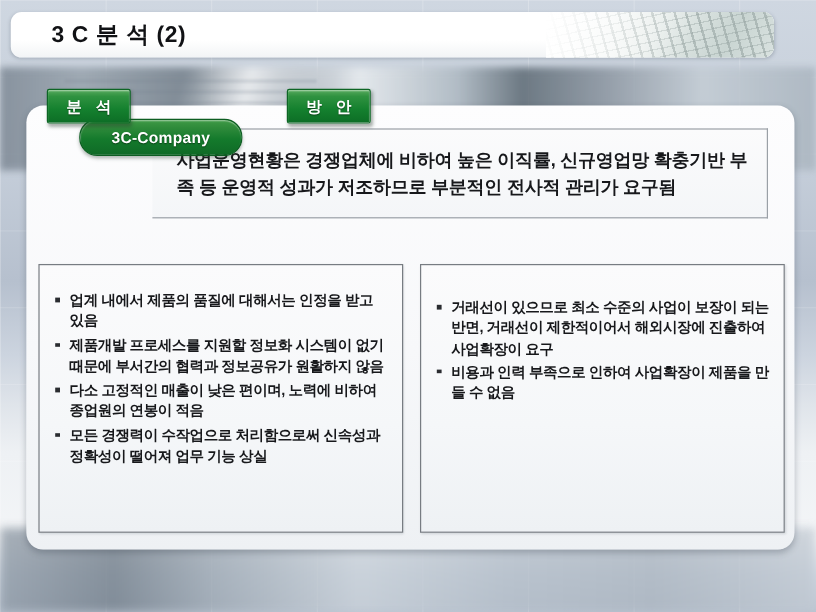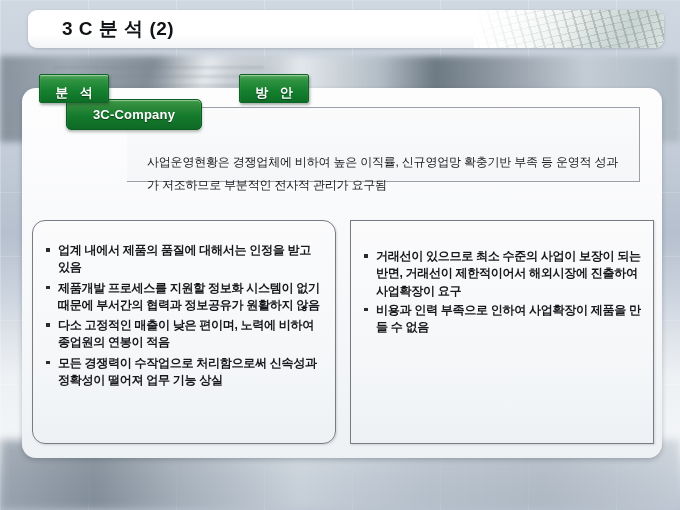--- a/index.html
+++ b/index.html
@@ -47,21 +47,21 @@
   
   .bg-texture{
     position:absolute;left:54px;top:66px;width:210px;height:26px;
     background:
       repeating-linear-gradient(180deg,rgba(120,132,146,.35) 0 3px,transparent 3px 9px);
     filter:blur(1.1px);opacity:.55;
   }
 
   
   .title-bar{
-    position:absolute;left:28px;top:10px;width:636px;height:38px;
+    position:absolute;left:9px;top:10px;width:636px;height:38px;
     border-radius:9px;overflow:hidden;
     background:linear-gradient(180deg,#ffffff 0%,#ffffff 62%,#f2f4f6 100%);
     box-shadow:0 1px 3px rgba(60,70,85,.25);
   }
   .title-photo{
     position:absolute;right:0;top:0;width:190px;height:55px;
     background:
       linear-gradient(100deg,rgba(255,255,255,1) 0%,rgba(255,255,255,.65) 28%,
                       rgba(255,255,255,0) 62%),
       repeating-linear-gradient(74deg,rgba(146,160,158,.55) 0 2px,rgba(255,255,255,0) 2px 9px),
@@ -77,60 +77,59 @@
   .card{
     position:absolute;left:22px;top:88px;width:640px;height:370px;
     border-radius:14px;
     background:linear-gradient(180deg,#fdfdfe 0%,#f7f8fa 55%,#eef1f4 100%);
     box-shadow:0 2px 5px rgba(55,65,80,.30);
   }
 
   
   .pill{
     position:absolute;left:44px;top:11px;width:134px;height:29px;
-    border-radius:5px;
+    border-radius:15px;
     background:linear-gradient(180deg,#3f9a46 0%,#2f8b3b 22%,#147a2c 55%,#0f6a26 100%);
     border:1px solid #0c5d21;
     box-shadow:0 2px 3px rgba(40,60,45,.35),inset 0 1px 1px rgba(255,255,255,.45);
     display:flex;align-items:center;justify-content:center;
   }
   .pill span{
     font-size:13px;font-weight:bold;color:#ffffff;letter-spacing:.2px;
     text-shadow:0 1px 1px rgba(0,0,0,.45);
   }
 
   
   .summary-box{
     position:absolute;left:105px;top:19px;width:512px;height:73px;
     border:1px solid #9aa0a6;border-left:none;
     background:linear-gradient(180deg,#fbfbfc 0%,#f4f6f8 100%);
   }
   .summary-text{
     position:absolute;left:20px;top:14px;width:480px;
-    font-size:12px;font-weight:normal;color:#17181b;line-height:23px;
+    font-size:15px;font-weight:bold;color:#17181b;line-height:23px;
     letter-spacing:-.2px;
-    margin-top:29px;
   }
 
   
   .panel{
     position:absolute;top:132px;height:222px;
     border:1px solid #777c82;
     background:linear-gradient(180deg,#fbfbfc 0%,#f5f7f9 60%,#eef1f4 100%);
     box-shadow:1px 1px 2px rgba(60,70,85,.18);
   }
-  .panel-left{left:10px;width:302px;border-radius:13px;}
+  .panel-left{left:10px;width:302px;}
   .panel-right{left:328px;width:302px;}
 
   .tab{
     position:absolute;top:-14px;width:68px;height:27px;
     border:1px solid #0d6524;border-radius:2px;
     background:linear-gradient(180deg,#56a95c 0%,#2f9240 20%,#14802e 60%,#0d6e26 100%);
     box-shadow:1px 2px 3px rgba(40,55,45,.40),inset 0 1px 1px rgba(255,255,255,.45);
-    display:flex;align-items:flex-end;justify-content:center;
+    display:flex;align-items:center;justify-content:center;
   }
   .tab-left{left:17px;}
   .tab-right{left:217px;}
   .tab span{
     font-size:13px;font-weight:bold;color:#ffffff;letter-spacing:4px;
     text-indent:4px;text-shadow:0 1px 1px rgba(0,0,0,.45);
   }
 
   .bullets{
     position:absolute;left:12px;right:10px;top:21px;

